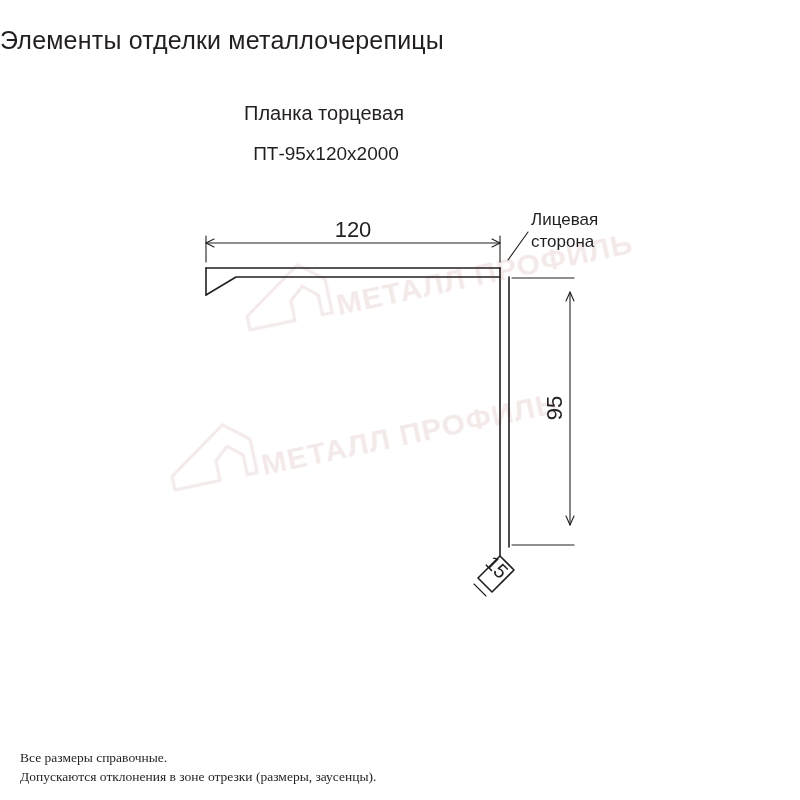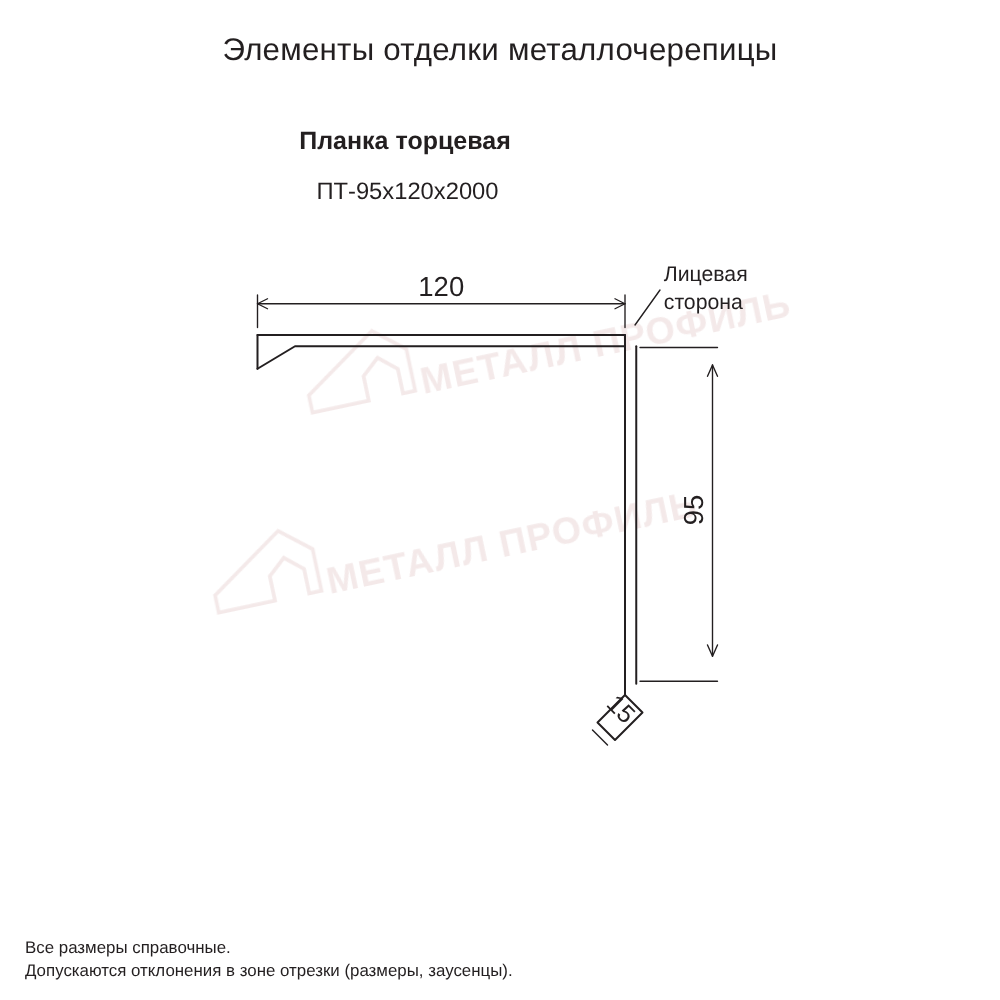--- a/index.html
+++ b/index.html
@@ -17,32 +17,31 @@
   }
   .page {
     position: absolute;
     inset: 0;
   }
   .title {
     position: absolute;
     top: 26px;
     left: 0;
     width: 800px;
-    text-align: center;
+    text-align: left;
     font-size: 25px;
     letter-spacing: 0.2px;
   }
   .subtitle {
     position: absolute;
     top: 102px;
     left: 0;
     width: 648px;
     text-align: center;
     font-size: 20px;
-    font-weight: bold;
   }
   .code {
     position: absolute;
     top: 143px;
     left: 0;
     width: 652px;
     text-align: center;
     font-size: 19px;
   }
   .drawing {
@@ -59,20 +58,21 @@
     width: 800px;
     height: 800px;
     pointer-events: none;
   }
   .footnotes {
     position: absolute;
     left: 20px;
     bottom: 14px;
     font-size: 13.5px;
     line-height: 19px;
+    font-family: Liberation Serif, serif;
   }
   .footnotes div {
     white-space: nowrap;
   }
 </style>
 </head>
 <body>
 
 <div class="page">
 

